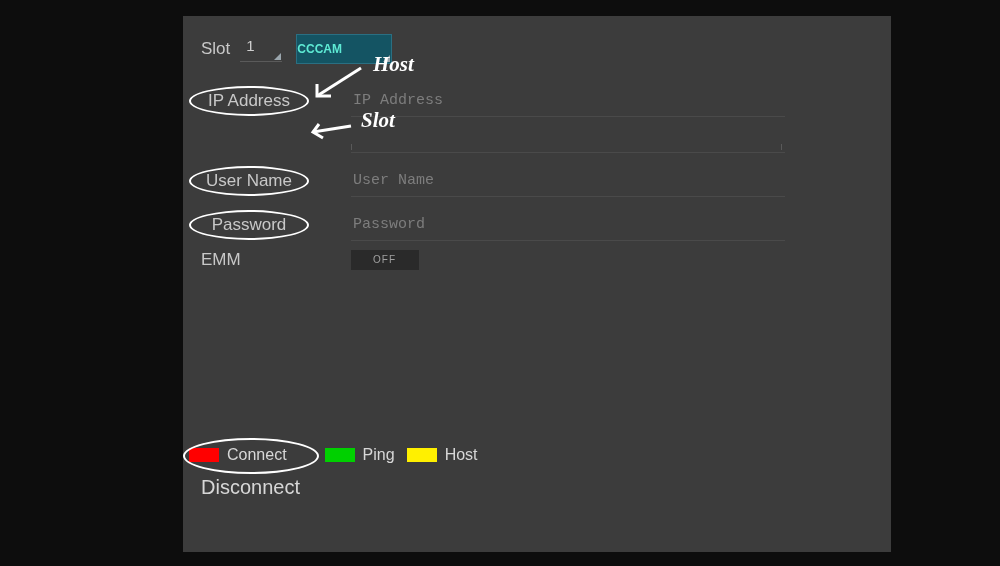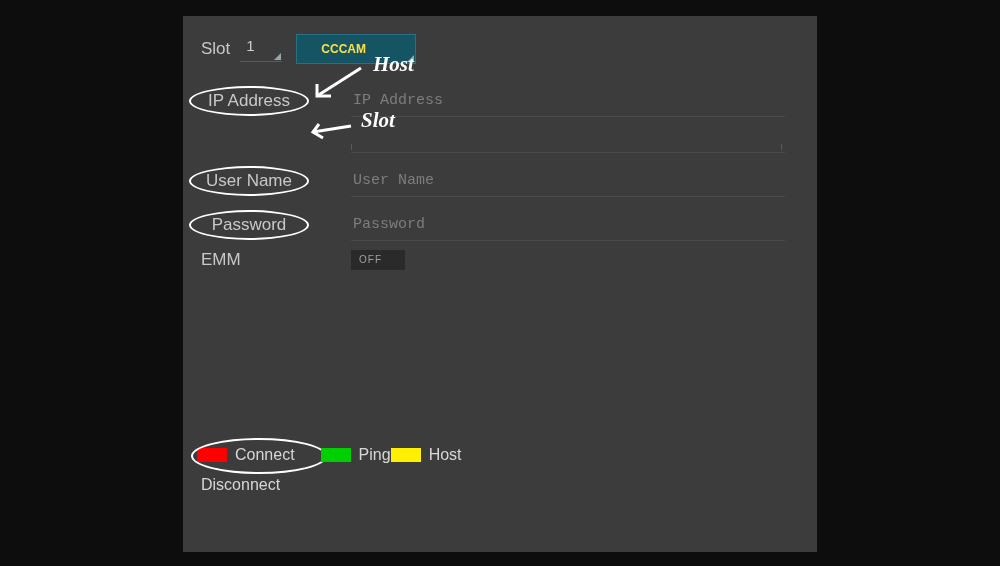--- a/index.html
+++ b/index.html
@@ -1,39 +1,39 @@
 <!DOCTYPE html>
 <html><head>
 <meta charset="utf-8">
 <style>
   html,body{margin:0;padding:0;width:1000px;height:566px;background:#0d0d0d;font-family:Arial,Helvetica,sans-serif;overflow:hidden;}
-  .panel{position:absolute;left:183px;top:16px;width:634px;height:536px;background:#3c3c3c;}
+  .panel{position:absolute;left:183px;top:16px;width:708px;height:536px;background:#3c3c3c;}
   .row{position:absolute;left:0;display:flex;align-items:center;}
   .lbl{color:#c8c8c8;font-size:17px;}
   .slot-row{top:18px;left:18px;}
   .slot-label{margin-right:10px;}
   .slot-num{display:inline-block;width:36px;height:24px;border-bottom:1px solid #5a5a5a;color:#cfcfcf;font-size:15px;padding-left:6px;position:relative;}
   .tri{position:absolute;bottom:1px;right:1px;width:0;height:0;border-left:7px solid transparent;border-bottom:7px solid #9aa6ad;}
-  .proto-box{margin-left:14px;width:94px;height:28px;background:#145463;border:1px solid #2a6f82;color:#fde047;font-size:12px;font-weight:bold;line-height:28px;padding-left:24px;position:relative;}
+  .proto-box{margin-left:14px;width:94px;height:28px;background:#145463;border:1px solid #2a6f82;color:#5eead4;font-size:12px;font-weight:bold;line-height:28px;padding-left:0;position:relative;}
   .label-wrap{position:absolute;left:6px;width:120px;height:30px;display:flex;align-items:center;justify-content:center;}
   .oval{position:absolute;inset:0;border:2px solid #fff;border-radius:50%/50%;pointer-events:none;}
   .field{position:absolute;left:168px;width:430px;height:30px;background:transparent;border:none;border-bottom:1px solid #4a4a4a;color:#cfcfcf;font-size:15px;font-family:"Courier New",monospace;outline:none;}
   .field::placeholder{color:#7d7d7d;font-family:"Courier New",monospace;}
-  .emm-toggle{position:absolute;left:168px;width:46px;height:20px;background:#2a2a2a;color:#a0a0a0;font-size:10px;line-height:20px;padding-left:8px;letter-spacing:1px;}
+  .emm-toggle{position:absolute;left:168px;width:46px;height:20px;background:#2a2a2a;color:#a0a0a0;font-size:10px;line-height:20px;padding-left:22px;letter-spacing:1px;}
   .arrow{position:absolute;stroke:#fff;fill:none;}
   .annot{position:absolute;color:#fff;font-family:'Georgia','Times New Roman',serif;font-style:italic;font-weight:bold;font-size:21px;}
-  .btn-row{position:absolute;left:6px;top:430px;display:flex;align-items:center;margin-left:8px;}
+  .btn-row{position:absolute;left:6px;top:430px;display:flex;align-items:center;gap:12px;}
   .btn-wrap{display:flex;align-items:center;position:relative;}
   .swatch{width:30px;height:14px;margin-right:8px;}
   .red{background:#ff0000;}
   .green{background:#00d000;}
   .yellow{background:#fff000;}
   .btn-text{color:#d7d7d7;font-size:16px;}
   .connect-oval{position:absolute;left:-6px;top:-8px;width:132px;height:32px;border:2px solid #fff;border-radius:50%/50%;pointer-events:none;}
-  .disconnect{position:absolute;left:18px;top:460px;color:#d7d7d7;font-size:16px;}
+  .disconnect{position:absolute;left:18px;top:460px;color:#d7d7d7;font-size:20px;}
   .footer{position:absolute;left:0;bottom:6px;width:100%;text-align:center;color:#6d6d6d;font-size:15px;}
   .tick{position:absolute;width:1px;height:6px;background:#5a5a5a;}
 </style>
 </head>
 <body>
 
 <div class="panel">
 
   <div class="row slot-row">
     <span class="lbl slot-label">Slot</span>

